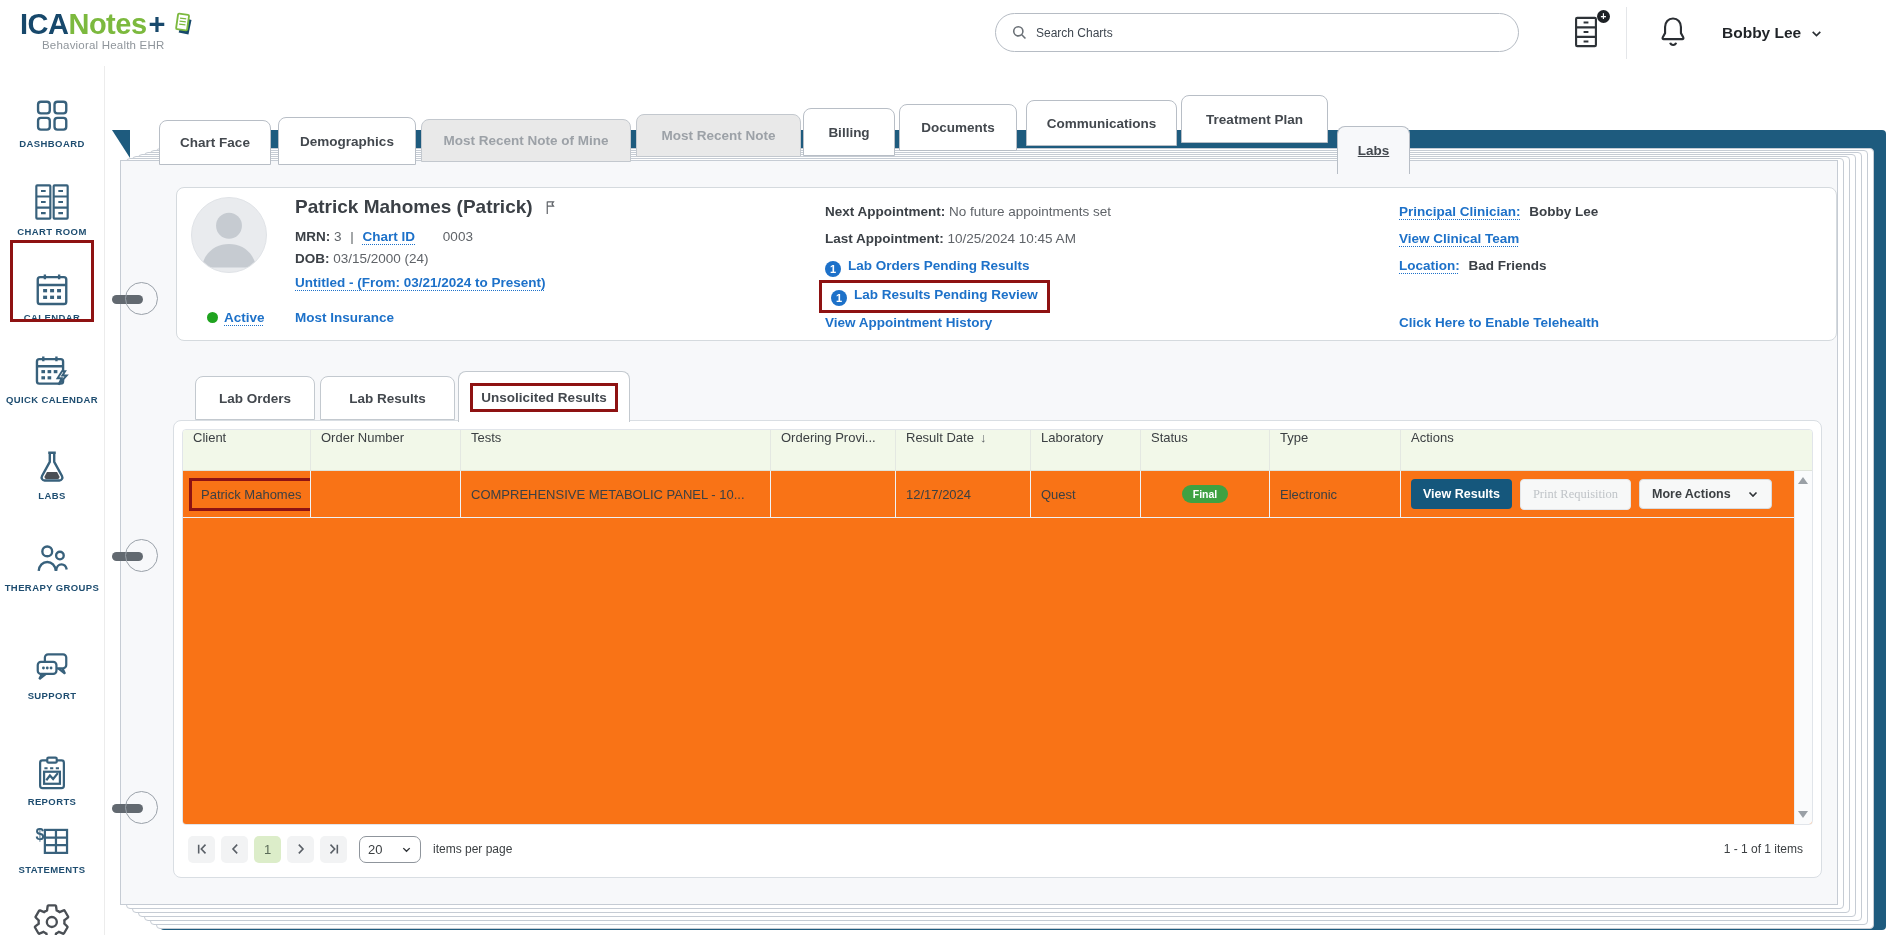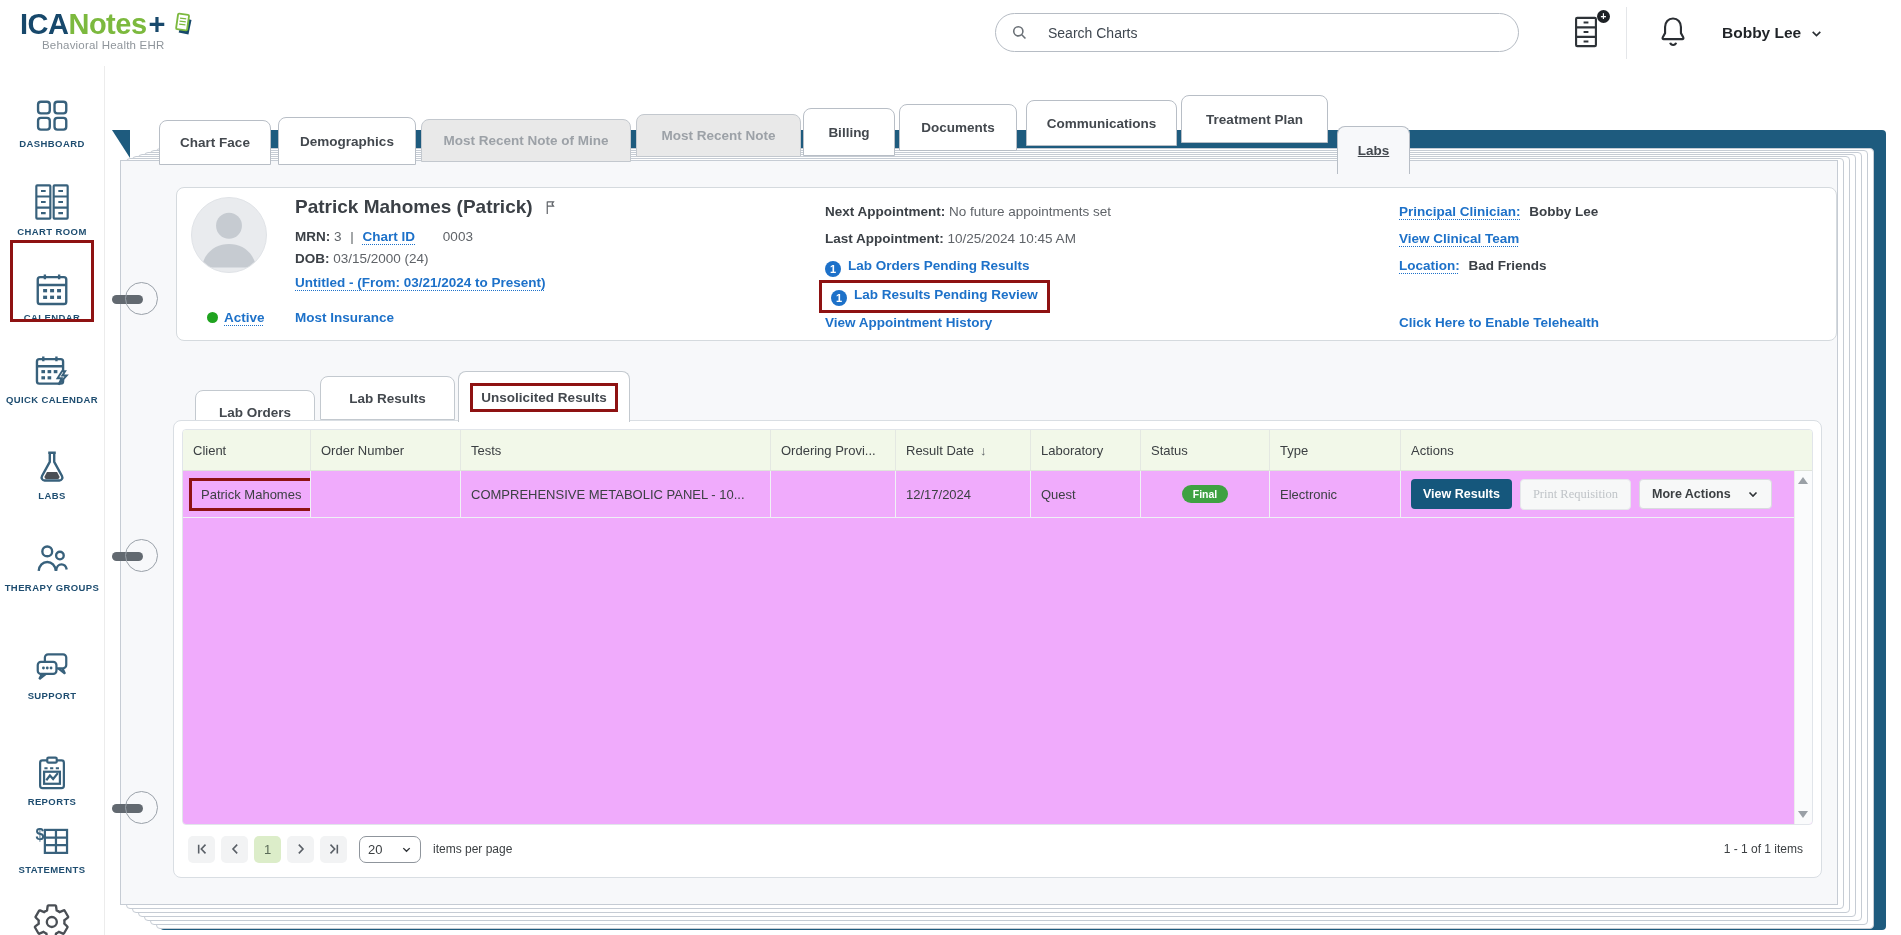--- a/index.html
+++ b/index.html
@@ -12,21 +12,21 @@
   .top-header{position:absolute;left:0;top:0;width:1901px;height:66px;background:#fff;z-index:30}
   .logo{position:absolute;left:20px;top:8px;cursor:pointer}
   .logo-row{display:flex;align-items:flex-start;font-weight:700;font-size:29px;letter-spacing:-.5px}
   .logo-ica{color:#17486b}
   .logo-notes{color:#7cb93e}
   .logo-plus{color:#17486b;margin-left:2px}
   .logo-doc{margin-left:2px;margin-top:2px}
   .logo-tagline{margin-left:22px;margin-top:-2px;font-size:11.5px;color:#8f959b;letter-spacing:.2px}
   .search-box{position:absolute;left:995px;top:13px;width:524px;height:39px;border:1px solid #b6bcc4;
               border-radius:20px;background:#fff;display:flex;align-items:center;padding:0 14px;box-sizing:border-box}
-  .search-box input{border:none;outline:none;flex:1;font-size:14px;font-family:inherit;color:#30353b;margin-left:17px;background:transparent}
+  .search-box input{border:none;outline:none;flex:1;font-size:12px;font-family:inherit;color:#30353b;margin-left:5px;background:transparent}
   .search-box input::placeholder{color:#3f4750}
   .hdr-cabinet{position:absolute;left:1569px;top:13px;width:40px;height:40px;cursor:pointer;color:#2e3338}
   .cab-badge{position:absolute;right:-1px;top:-3px;width:13px;height:13px;border-radius:50%;background:#1d2125;
              color:#fff;font-size:10px;font-weight:700;display:flex;align-items:center;justify-content:center;line-height:1}
   .hdr-divider{position:absolute;left:1626px;top:7px;width:1px;height:52px;background:#e4e6e9}
   .hdr-bell{position:absolute;left:1656px;top:13px;width:36px;height:38px;cursor:pointer;color:#2a2e33}
   .hdr-user{position:absolute;left:1722px;top:0;height:66px;display:flex;align-items:center;gap:9px;cursor:pointer}
   .hdr-user-name{font-size:15.5px;font-weight:700;color:#1f2杯3}
   .hdr-user-name{color:#1f2327}
 
@@ -69,24 +69,24 @@
   .anno-box{border:3px solid #8e1212;display:inline-block;padding:4px 9px}
 
   
   .ltab{position:absolute;z-index:13;border:1px solid #c3c9cf;border-radius:8px 8px 0 0;background:#fff;display:flex;align-items:center;
         justify-content:center;font-size:13.5px;font-weight:700;color:#43484e;cursor:pointer;box-sizing:border-box}
   .ltab.active{z-index:15;border-bottom:none}
   .anno-inline{border:3px solid #8e1212;padding:4px 8px}
   .tcont{position:absolute;left:69px;top:354px;width:1649px;height:458px;background:#fff;border:1px solid #d9dee3;border-radius:8px;z-index:14;box-sizing:border-box}
   .grid{position:absolute;left:8px;top:8px;right:8px;bottom:52px;border:1px solid #e1e5ea;border-radius:4px;overflow:hidden;display:flex;flex-direction:column}
   .ghead{height:40px;min-height:40px;background:#f2f8e9;border-bottom:1px solid #dfe4da;display:flex}
-  .hc{display:flex;align-items:center;padding:0 10px;font-size:13px;color:#3c4043;border-right:1px solid #e4e8e2;box-sizing:border-box;cursor:pointer}
+  .hc{display:flex;padding:0 10px;font-size:13px;color:#3c4043;border-right:1px solid #e4e8e2;box-sizing:border-box;cursor:pointer}
   .c1{width:128px}.c2{width:150px}.c3{width:310px}.c4{width:125px}.c5{width:135px}.c6{width:110px}.c7{width:129px}.c8{width:131px}.c9{flex:1;border-right:none}
   .sort-ic{margin-left:6px;color:#5f6368;font-size:13px}
-  .gbody{flex:1;position:relative;background:#f0abfc}
+  .gbody{flex:1;position:relative;background:#f97316}
   .grow{display:flex;height:46px;border-bottom:1px solid #eef1f4;margin-right:17px;cursor:pointer}
   .rc{display:flex;align-items:center;padding:0 10px;font-size:13px;color:#3c4043;border-right:1px solid #f0f2f5;box-sizing:border-box;overflow:hidden;white-space:nowrap}
   .rc.center{justify-content:center}
   .anno-cell{border:3px solid #8e1212;padding:6px 9px;margin-left:-4px;white-space:nowrap}
   .badge{background:#3fa142;color:#fff;font-size:10.5px;font-weight:700;padding:3px 11px;border-radius:9px}
   .acts{display:flex;gap:8px;align-items:center}
   .btn-primary{background:#15577c;color:#fff;font-weight:700;font-size:12.5px;padding:8px 12px;border-radius:4px;border:none;cursor:pointer;font-family:inherit}
   .btn-disabled{background:#f7f8f8;color:#c0c4c8;font-size:12.5px;padding:7px 12px;border-radius:4px;border:1px solid #e5e7ea;font-family:Liberation Serif, serif}
   .btn-more{background:#f7f8f8;color:#3c4043;font-size:12.5px;font-weight:600;padding:7px 12px;border-radius:4px;border:1px solid #d8dbde;
             display:flex;align-items:center;gap:16px;cursor:pointer;font-family:inherit}
@@ -419,21 +419,21 @@
     </div>
     <div class="abs" style="left:1222px;top:70px">
       <a class="lnk dotted">Location:</a>
       <span class="lbl" style="margin-left:5px">Bad Friends</span>
     </div>
     <div class="abs" style="left:1222px;top:127px">
       <a class="lnk">Click Here to Enable Telehealth</a>
     </div>
   </div>
 
-  <div class="ltab" style="left:91px;top:324px;width:120px;height:44px">
+  <div class="ltab" style="left:91px;top:310px;width:120px;height:44px">
       <span>Lab Orders</span>
     </div>
   <div class="ltab" style="left:216px;top:310px;width:135px;height:44px">
       <span>Lab Results</span>
     </div>
   <div class="ltab active" style="left:354px;top:305px;width:172px;height:51px">
     <span class="anno-inline">Unsolicited Results</span>
   </div>
 
   <div class="tcont">

